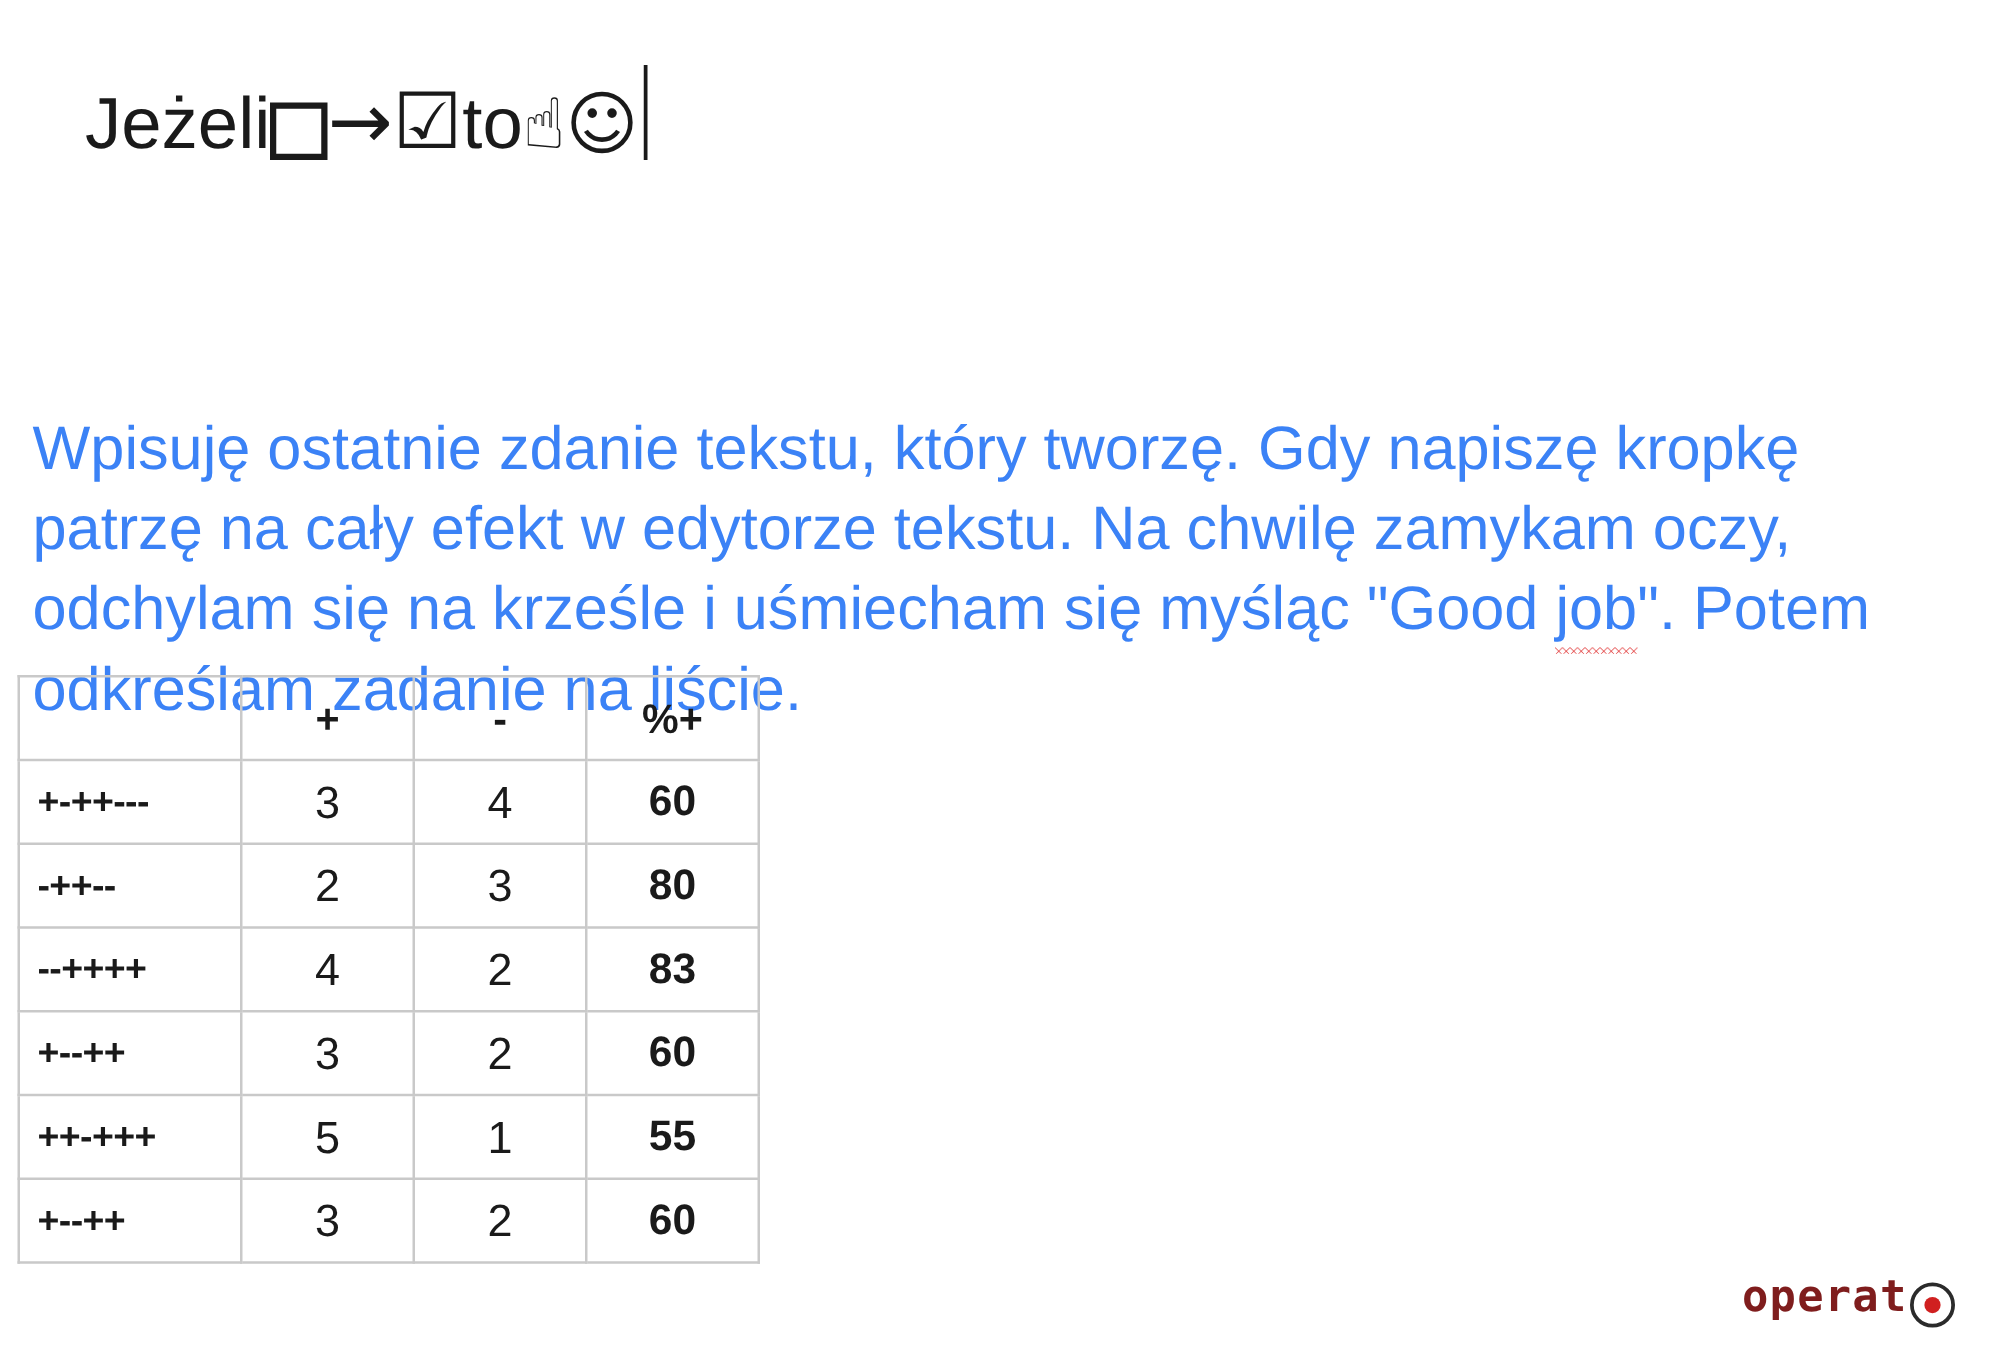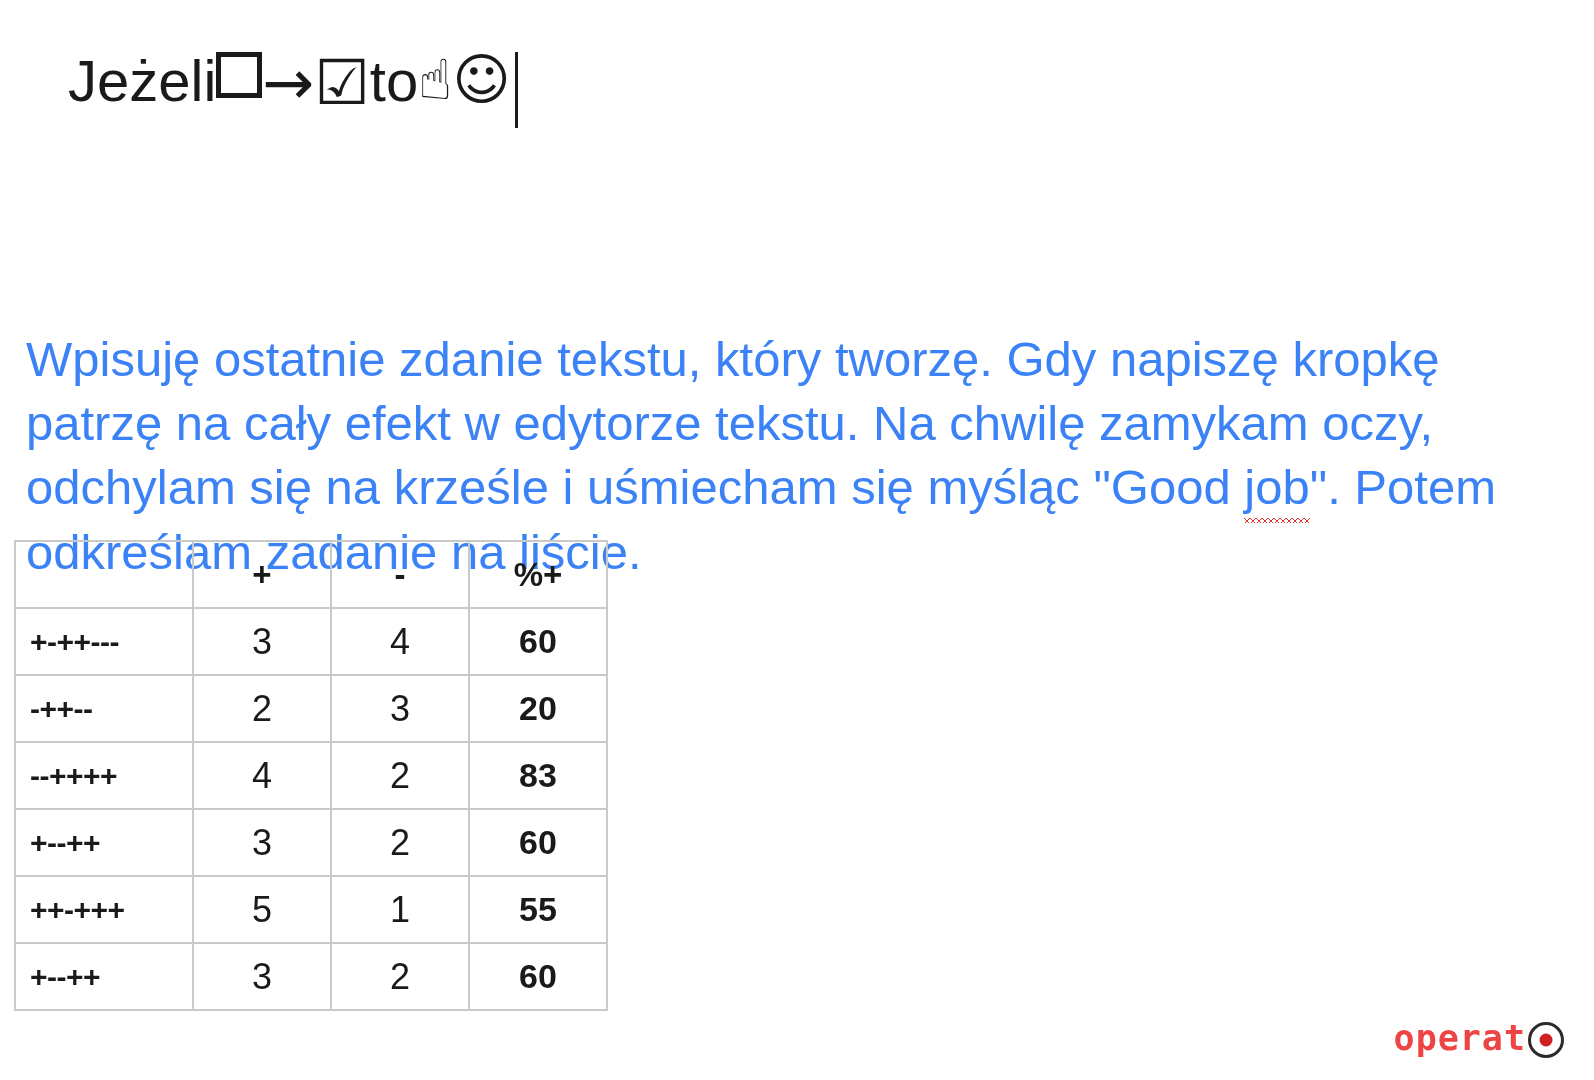--- a/index.html
+++ b/index.html
@@ -15,21 +15,21 @@
     color: #1a1a1a;
     overflow: hidden;
   }
 
   
   #heading {
     position: absolute;
     left: 68px;
     top: 52px;
     display: flex;
-    align-items: flex-start;
+    align-items: flex-end;
     gap: 0;
     white-space: nowrap;
   }
   #heading .word {
     font-size: 58px;
     line-height: 1;
     font-weight: 400;
     letter-spacing: 0px;
   }
   #heading .glyph {
@@ -131,24 +131,24 @@
   }
 
   
   #logo {
     position: absolute;
     right: 28px;
     bottom: 22px;
     font-family: "DejaVu Sans Mono", monospace;
     font-size: 35px;
     font-weight: 700;
-    color: #ef4444;
+    color: #7f1d1d;
     letter-spacing: 1px;
     display: flex;
-    align-items: flex-start;
+    align-items: flex-end;
     white-space: nowrap;
   }
   #logo .dot-o {
     display: inline-block;
     width: 30px;
     height: 30px;
     border-radius: 50%;
     background: #ffffff;
     border: 3px solid #2b2b2b;
     position: relative;
@@ -202,21 +202,21 @@
     <tr>
       <td class="label">+-++---</td>
       <td class="num">3</td>
       <td class="num">4</td>
       <td class="pct">60</td>
     </tr>
     <tr>
       <td class="label">-++--</td>
       <td class="num">2</td>
       <td class="num">3</td>
-      <td class="pct">20</td>
+      <td class="pct">80</td>
     </tr>
     <tr>
       <td class="label">--++++</td>
       <td class="num">4</td>
       <td class="num">2</td>
       <td class="pct">83</td>
     </tr>
     <tr>
       <td class="label">+--++</td>
       <td class="num">3</td>

